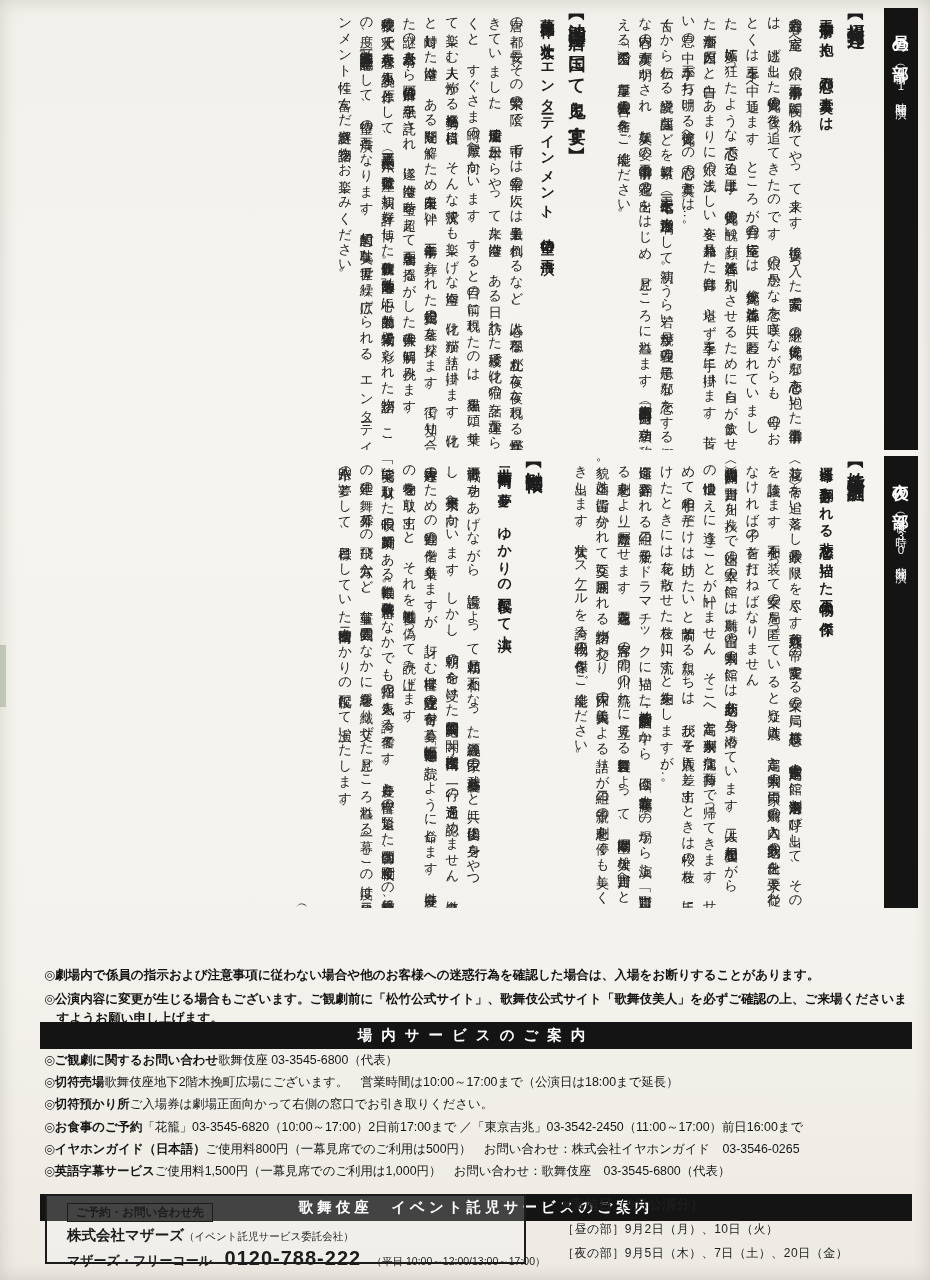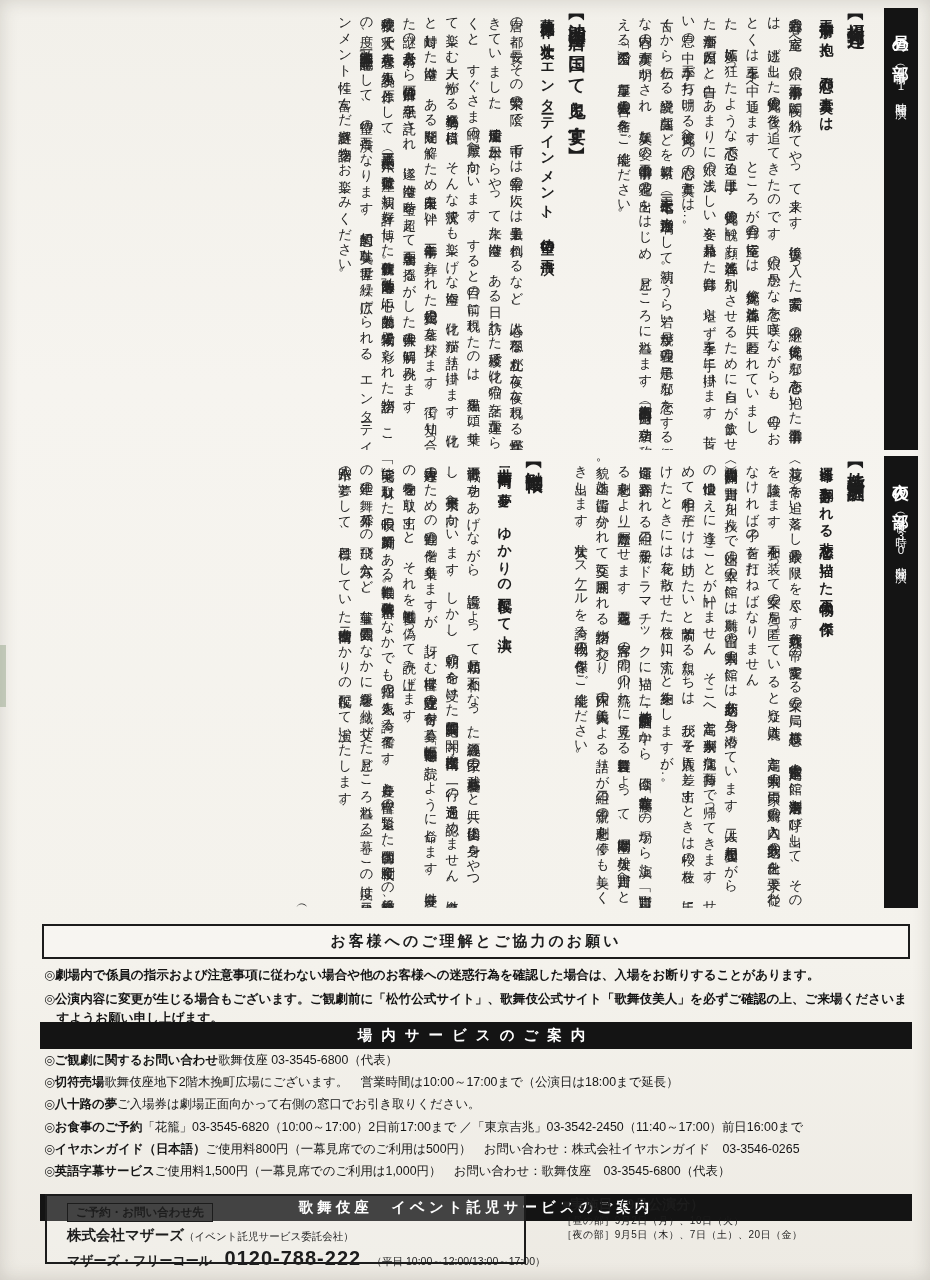--- a/index.html
+++ b/index.html
@@ -64,21 +64,21 @@
     display:inline-block;border:1.5px solid #1c1c1c;padding:1px 8px;font-size:11.5px;font-weight:bold;
   }
   .company-line{margin-top:4px;font-size:14.5px;font-weight:bold;}
   .company-note{font-size:10.5px;font-weight:normal;}
   .phone-line{margin-top:2px;white-space:nowrap;}
   .phone-label{font-size:13px;font-weight:bold;}
   .phone-number{font-size:20px;font-weight:bold;letter-spacing:1px;margin-left:8px;}
   .phone-note{font-size:10.5px;margin-left:6px;}
   .schedule{position:absolute;left:562px;top:1196px;}
   .schedule-title{font-size:14px;font-weight:bold;}
-  .schedule-line{font-size:10px;margin-top:0;letter-spacing:.5px;}
+  .schedule-line{font-size:12px;margin-top:7px;letter-spacing:.5px;}
 </style>
 </head>
 <body>
 
 <div class="paper">
 
   <section class="band band-day">
     <header class="part-header">
       <span class="part-name">昼の部</span>
       <span class="part-time">（午前11時開演）</span>
@@ -118,43 +118,40 @@
       <h4>二世吉右衛門の夢を、ゆかりの配役にて上演</h4>
       <p>源平合戦で功をあげながら、讒言によって兄頼朝と不和となった源義経。家臣の武蔵坊弁慶らと共に山伏姿に身をやつし、奥州平泉へ向かいます。しかし、頼朝の命を受けた加賀国安宅関の関守、富樫左衛門は、一行の通過を認めません。弁慶は東大寺再建のための勧進の僧を名乗りますが、訝しむ富樫は寺院建立の寄付を募る帳面「勧進帳」を読むように命じます。弁慶は白紙の巻物を取り出すと、それを勧進帳と偽って読み上げます。</p>
       <p>能「安宅」に取材した長唄の舞踊劇である『勧進帳』。歌舞伎十八番のなかでも屈指の人気を誇る名作です。弁慶と富樫の緊迫した山伏問答、金剛杖での義経打擲、弁慶の延年の舞、幕外での飛び六方など、荘重な雰囲気のなかに緩急を織り交ぜた見どころ溢れる一幕。この度は「二代目播磨屋　八十路の夢」として、目標としていた二世吉右衛門ゆかりの配役にて上演いたします。</p>
     </article>
 
     <p class="date-note">（令和六年九月）</p>
   </section>
 
   <div class="smudge"></div>
 
-  <div class="notice-box">
-    <span>お客様へのご理解とご協力のお願い</span>
-  </div>
   <div class="notice-items">
     <p>◎劇場内で係員の指示および注意事項に従わない場合や他のお客様への迷惑行為を確認した場合は、入場をお断りすることがあります。</p>
     <p>◎公演内容に変更が生じる場合もございます。ご観劇前に「松竹公式サイト」、歌舞伎公式サイト「歌舞伎美人」を必ずご確認の上、ご来場くださいますようお願い申し上げます。</p>
   </div>
 
   <div class="banner banner-services">
     <span>場内サービスのご案内</span>
   </div>
   <div class="services">
     <div class="service-row">
       <span class="label">◎ご観劇に関するお問い合わせ</span><span class="detail">歌舞伎座 03-3545-6800（代表）</span>
     </div>
     <div class="service-row">
       <span class="label">◎切符売場</span><span class="detail">歌舞伎座地下2階木挽町広場にございます。　営業時間は10:00～17:00まで（公演日は18:00まで延長）</span>
     </div>
     <div class="service-row">
-      <span class="label">◎八十路の夢</span><span class="detail">ご入場券は劇場正面向かって右側の窓口でお引き取りください。</span>
+      <span class="label">◎切符預かり所</span><span class="detail">ご入場券は劇場正面向かって右側の窓口でお引き取りください。</span>
     </div>
     <div class="service-row">
-      <span class="label">◎お食事のご予約</span><span class="detail">「花籠」03-3545-6820（10:00～17:00）2日前17:00まで ／「東京吉兆」03-3542-2450（11:40～17:00）前日16:00まで</span>
+      <span class="label">◎お食事のご予約</span><span class="detail">「花籠」03-3545-6820（10:00～17:00）2日前17:00まで ／「東京吉兆」03-3542-2450（11:00～17:00）前日16:00まで</span>
     </div>
     <div class="service-row">
       <span class="label">◎イヤホンガイド（日本語）</span><span class="detail">ご使用料800円（一幕見席でのご利用は500円）　お問い合わせ：株式会社イヤホンガイド　03-3546-0265</span>
     </div>
     <div class="service-row">
       <span class="label">◎英語字幕サービス</span><span class="detail">ご使用料1,500円（一幕見席でのご利用は1,000円）　お問い合わせ：歌舞伎座　03-3545-6800（代表）</span>
     </div>
   </div>
 
   <div class="banner banner-childcare">

